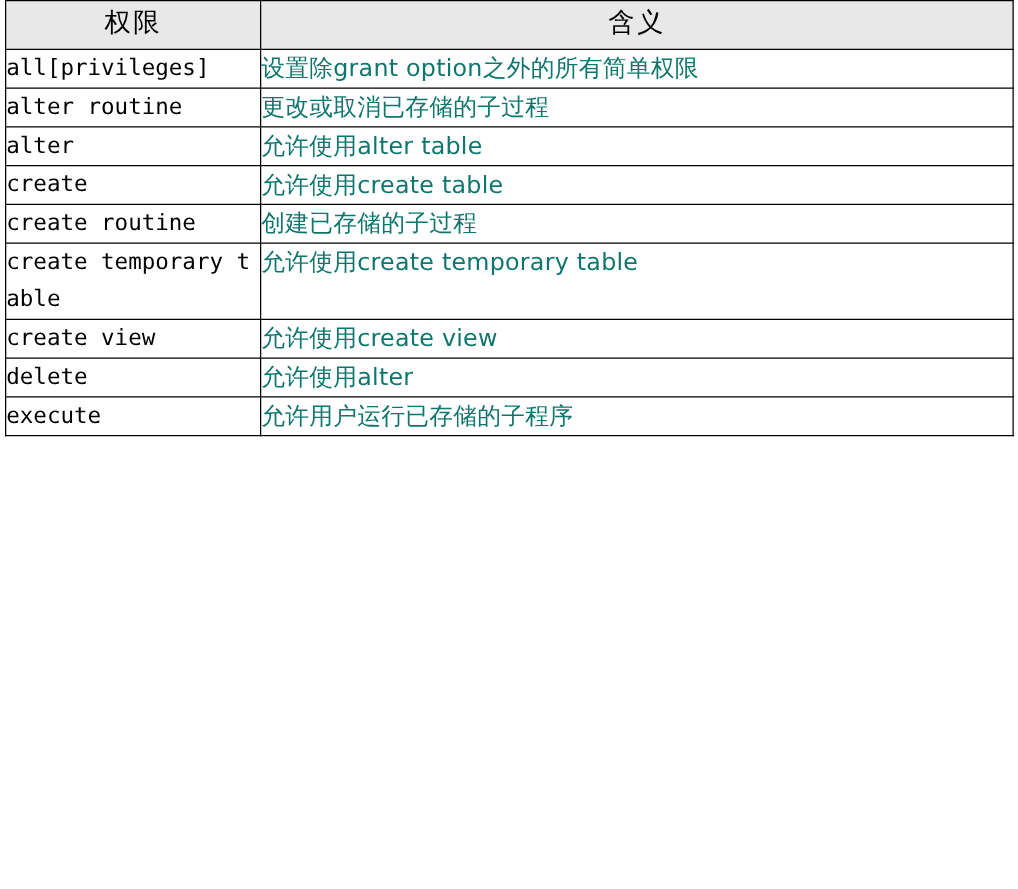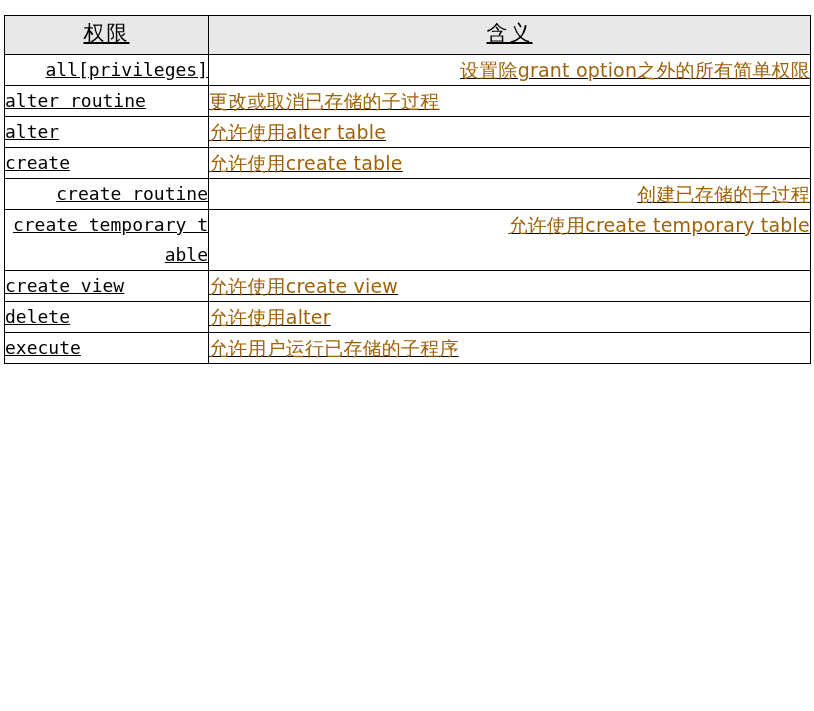--- a/index.html
+++ b/index.html
@@ -16,24 +16,23 @@
   .page {
     width: 814px;
     height: 711px;
     position: relative;
     background: #ffffff;
     box-sizing: border-box;
   }
   table.priv-table {
     border-collapse: collapse;
     width: 806px;
-    margin: 15px 0 0 4px;
+    margin: 0 0 0 4px;
     table-layout: fixed;
     background: #ffffff;
-    text-decoration: underline;
   }
   table.priv-table col.c1 { width: 204px; }
   table.priv-table col.c2 { width: 602px; }
 
   table.priv-table th,
   table.priv-table td {
     border: 1px solid #000000;
     vertical-align: top;
     padding: 0;
   }
@@ -55,29 +54,29 @@
     padding: 3px 0 3px 7px;
     color: #000000;
     word-break: break-all;
     white-space: pre-wrap;
   }
   .cell-val {
     font-family: "DejaVu Sans", sans-serif;
     font-size: 19px;
     line-height: 30px;
     padding: 3px 6px 3px 8px;
-    color: #a16207;
+    color: #0f766e;
     white-space: pre-wrap;
   }
   
   .cell-val {
     letter-spacing: 0.2px;
   }
   tr.r-all .cell-key { line-height: 30px; }
-  tr.r-tall td { height: auto; text-align: right; }
+  tr.r-tall td { height: auto; }
 </style>
 </head>
 <body>
 
 <div class="page">
   <table class="priv-table">
     <colgroup>
       <col class="c1">
       <col class="c2">
     </colgroup>

